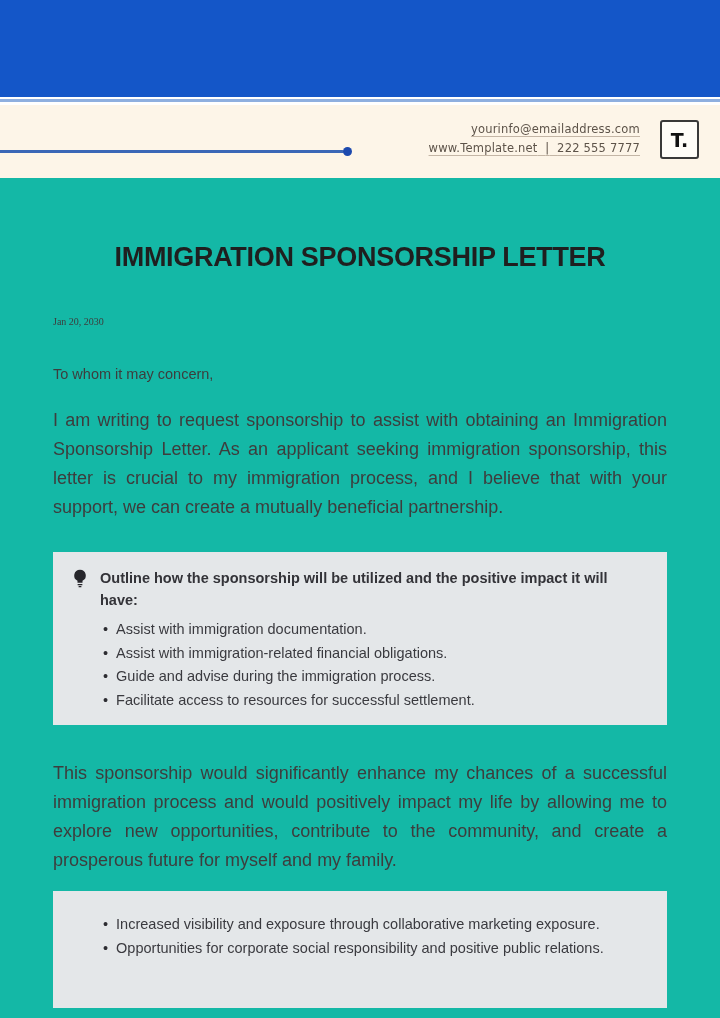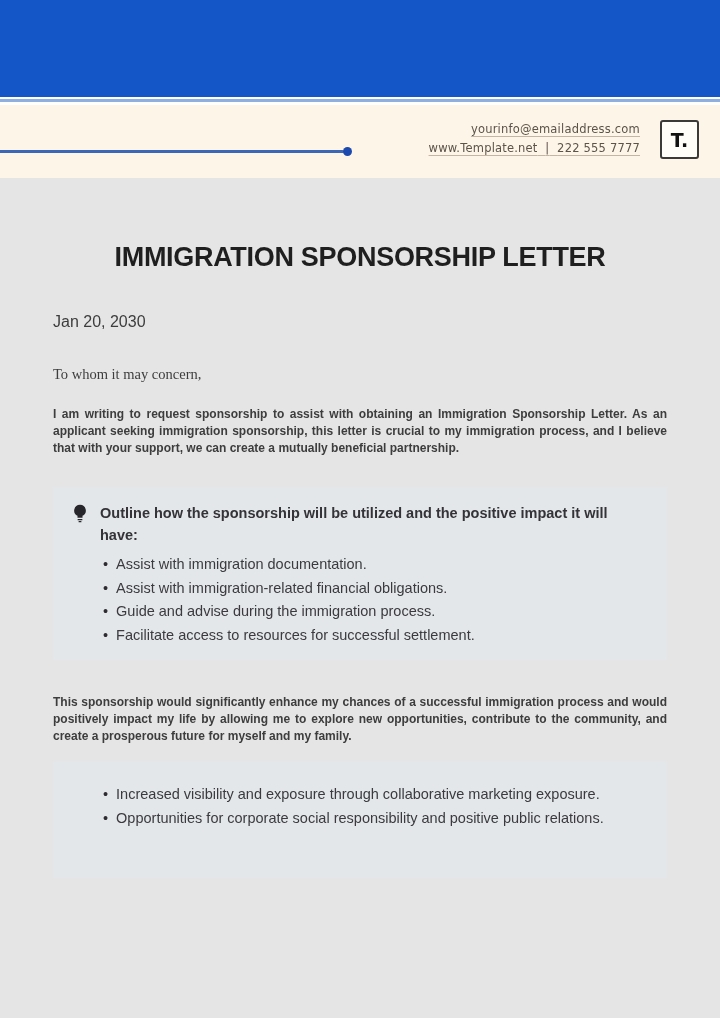--- a/index.html
+++ b/index.html
@@ -2,21 +2,21 @@
 <html><head>
 <meta charset="utf-8">
 <style>
   * { margin: 0; padding: 0; box-sizing: border-box; }
   html, body { background: #ffffff; }
   .page {
     position: relative;
     width: 720px;
     height: 1018px;
     margin: 0 auto;
-    background: #e5e5e5;
+    background: #14b8a6;
     font-family: "Liberation Sans", sans-serif;
     overflow: hidden;
   }
 
   
   .band-blue { height: 97px; background: #1456c8; }
   .stripe-white-top { height: 2px; background: #ffffff; }
   .stripe-lightblue { height: 3px; background: #8fafdf; }
   .stripe-white-bottom { height: 3px; background: #ffffff; }
   .band-cream {
@@ -86,35 +86,34 @@
     margin-top: 62px;
     text-align: center;
     font-size: 27px;
     line-height: 34px;
     font-weight: bold;
     letter-spacing: -0.3px;
     color: #1f1f1f;
   }
   .date-line {
     margin-top: 38px;
-    font-size: 16px;
+    font-size: 10px;
     line-height: 20px;
+    font-family: Liberation Serif, serif;
   }
   .salutation {
     margin-top: 32px;
     font-size: 14.5px;
     line-height: 20px;
-    font-family: Liberation Serif, serif;
   }
   .para {
     margin-top: 22px;
-    font-size: 12px;
-    line-height: 17px;
+    font-size: 18px;
+    line-height: 29px;
     text-align: justify;
-    font-weight: bold;
   }
   .para.second { margin-top: 34px; }
 
   
   .callout {
     margin-top: 30px;
     margin-left: 0;
     background: #e4e7e9;
     padding: 15px 22px 13px 20px;
   }

